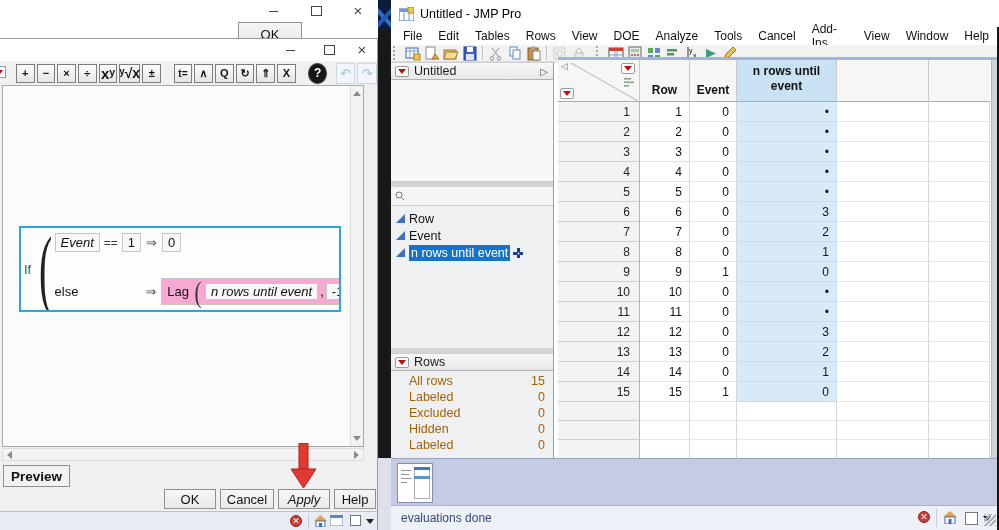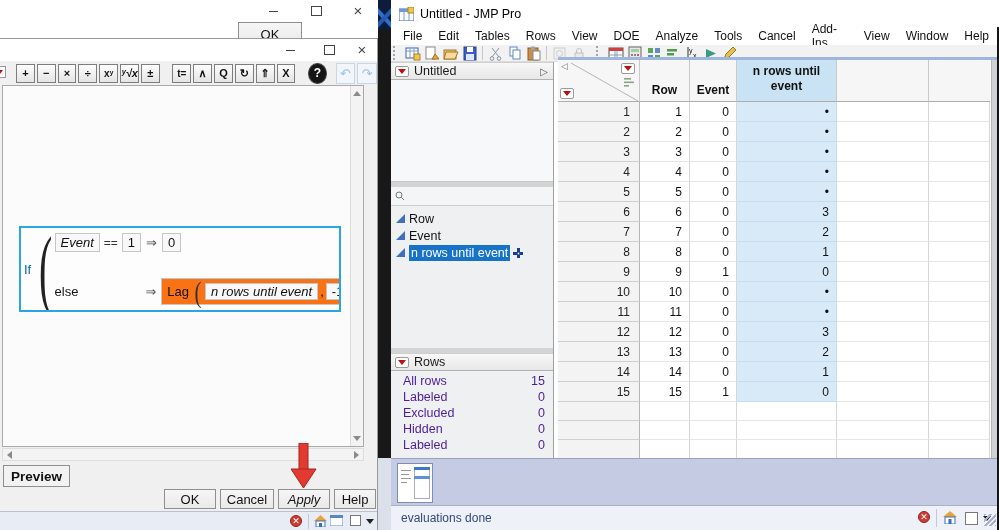--- a/index.html
+++ b/index.html
@@ -41,21 +41,21 @@
   .tb-sep{width:1px;height:14px;background:#c6c6c6;margin:0 3px;}
   .panel-hdr{box-sizing:border-box;height:18px;background:linear-gradient(#f8f8f8,#e7e7e7);
              border-top:1px solid #cfcfcf;border-bottom:1px solid #b2b2b2;display:flex;align-items:center;
              font-size:12.5px;color:#1a1a1a;padding:0 4px;}
   .redbtn{box-sizing:border-box;width:14px;height:11px;background:#fff;border:1px solid #9a9a9a;border-radius:2px;
           display:flex;align-items:center;justify-content:center;margin-right:5px;}
   .redbtn i{display:block;width:0;height:0;border-left:4px solid transparent;border-right:4px solid transparent;
             border-top:5px solid #c00d0d;}
   .coltri{display:block;width:0;height:0;border-left:9px solid transparent;border-bottom:9px solid #3f6fc0;margin-right:4px;}
   .col-item{display:flex;align-items:center;height:17px;padding-left:5px;font-size:12.5px;color:#111;}
-  .stat-row{display:flex;justify-content:space-between;align-items:center;height:16px;padding:0 8px 0 12px;font-size:12.5px;color:#4c1d95;}
+  .stat-row{display:flex;justify-content:space-between;align-items:center;height:16px;padding:0 8px 0 18px;font-size:12.5px;color:#a16207;}
   
   .trow{display:flex;height:20px;}
   .trow.empty{height:19px;}
   .td{box-sizing:border-box;border-right:1px solid #d6d6d6;border-bottom:1px solid #e3e6ea;font-size:12px;color:#111;
       display:flex;align-items:center;justify-content:flex-end;padding-right:7px;background:#fff;}
   .td.num{background:#f3f3f3;border-bottom:1px solid #cfcfcf;border-right:1px solid #b5b5b5;padding-right:9px;color:#222;}
   .td.blue{background:#d8eaf8;border-bottom:1px solid #c4ddef;border-right:1px solid #c4ddef;}
   .th{box-sizing:border-box;background:#f6f6f6;border-right:1px solid #c9c9c9;border-bottom:1px solid #adadad;
       font-size:12px;font-weight:bold;color:#111;display:flex;align-items:flex-end;justify-content:center;
       padding-bottom:4px;text-align:center;}
@@ -108,22 +108,22 @@
 
     <div class="abs" style="left:0;top:22px;width:377px;height:24px;background:#f0f0f0;display:flex;align-items:center;">
       <span class="abs" style="left:-6px;top:5px;width:12px;height:12px;background:#fff;border:1px solid #999;display:flex;align-items:center;justify-content:center;">
         <i style="display:block;width:0;height:0;border-left:3px solid transparent;border-right:3px solid transparent;border-top:4px solid #c00d0d;"></i>
         </span>
       <span style="width:18px;"></span>
       <span class="fx-btn">+</span>
       <span class="fx-btn">−</span>
       <span class="fx-btn">×</span>
       <span class="fx-btn">÷</span>
-      <span class="fx-btn" style="font-size:10px;text-align:center;">xʸ</span>
-      <span class="fx-btn" style="font-size:11px;font-style:italic;">ʸ√x</span>
+      <span class="fx-btn" style="font-size:15px;text-align:center;">xʸ</span>
+      <span class="fx-btn" style="font-size:14px;">ʸ√x</span>
       <span class="fx-btn">±</span>
       <span style="width:12px;"></span>
       <span class="fx-btn" style="font-size:10px;">t=</span>
       <span class="fx-btn">∧</span>
       <span class="fx-btn">Q</span>
       <span class="fx-btn">↻</span>
       <span class="fx-btn">⇑</span>
       <span class="fx-btn">X</span>
       <span style="width:12px;"></span>
       <span class="fx-help">?</span>
@@ -148,21 +148,21 @@
             <span class="fbox it">Event</span>
             <span style="font-size:12px;color:#333;margin:0 4px;">==</span>
             <span class="fbox">1</span>
             <span class="farrow">⇒</span>
             <span class="fbox">0</span>
           </div>
           <div style="display:flex;align-items:center;">
             <span style="font-size:13px;color:#111;">else</span>
             <span style="width:62px;"></span>
             <span class="farrow">⇒</span>
-            <span class="fbox" style="height:27px;background:#f97316;">
+            <span class="fbox" style="height:27px;background:#f9a8d4;">
               <span style="margin-right:2px;">Lag</span>
               <span class="midparen">(</span>
               <span class="fbox it" style="height:17px;">n rows until event</span>
               <span style="margin:0 2px;">,</span>
               <span class="fbox" style="height:17px;">-1</span>
 
             </span>
           </div>
         </div>
 

